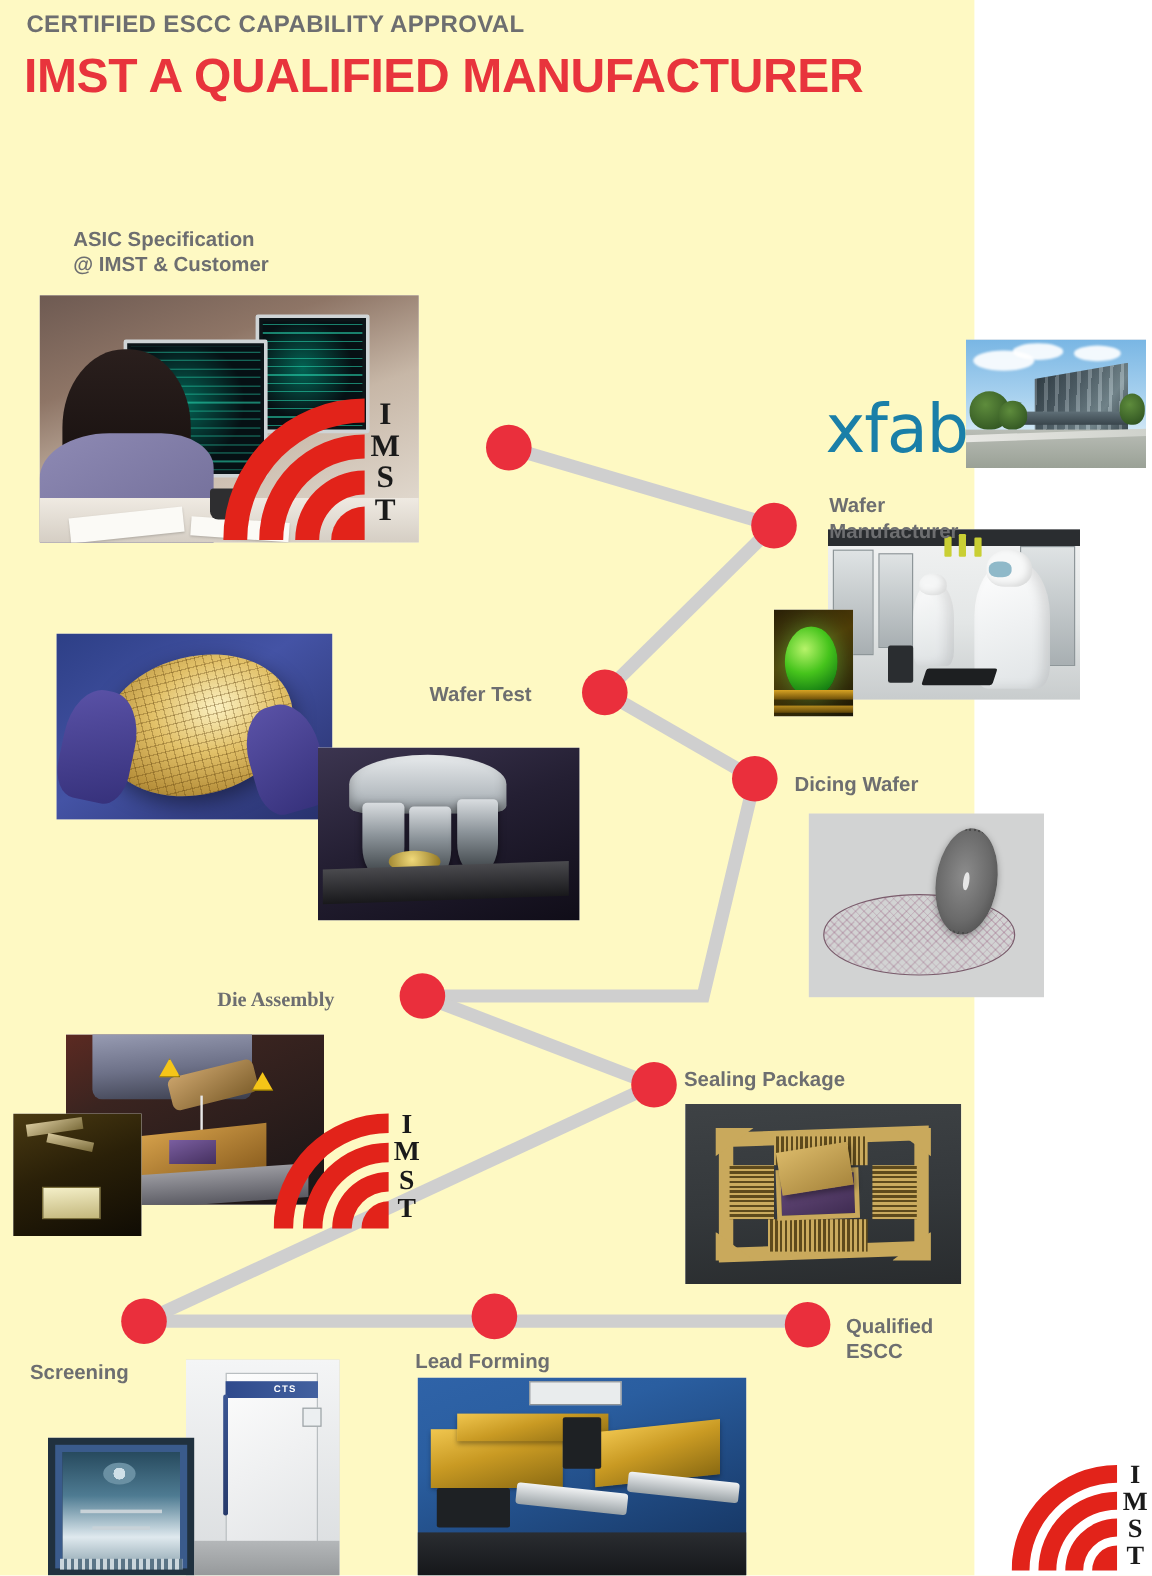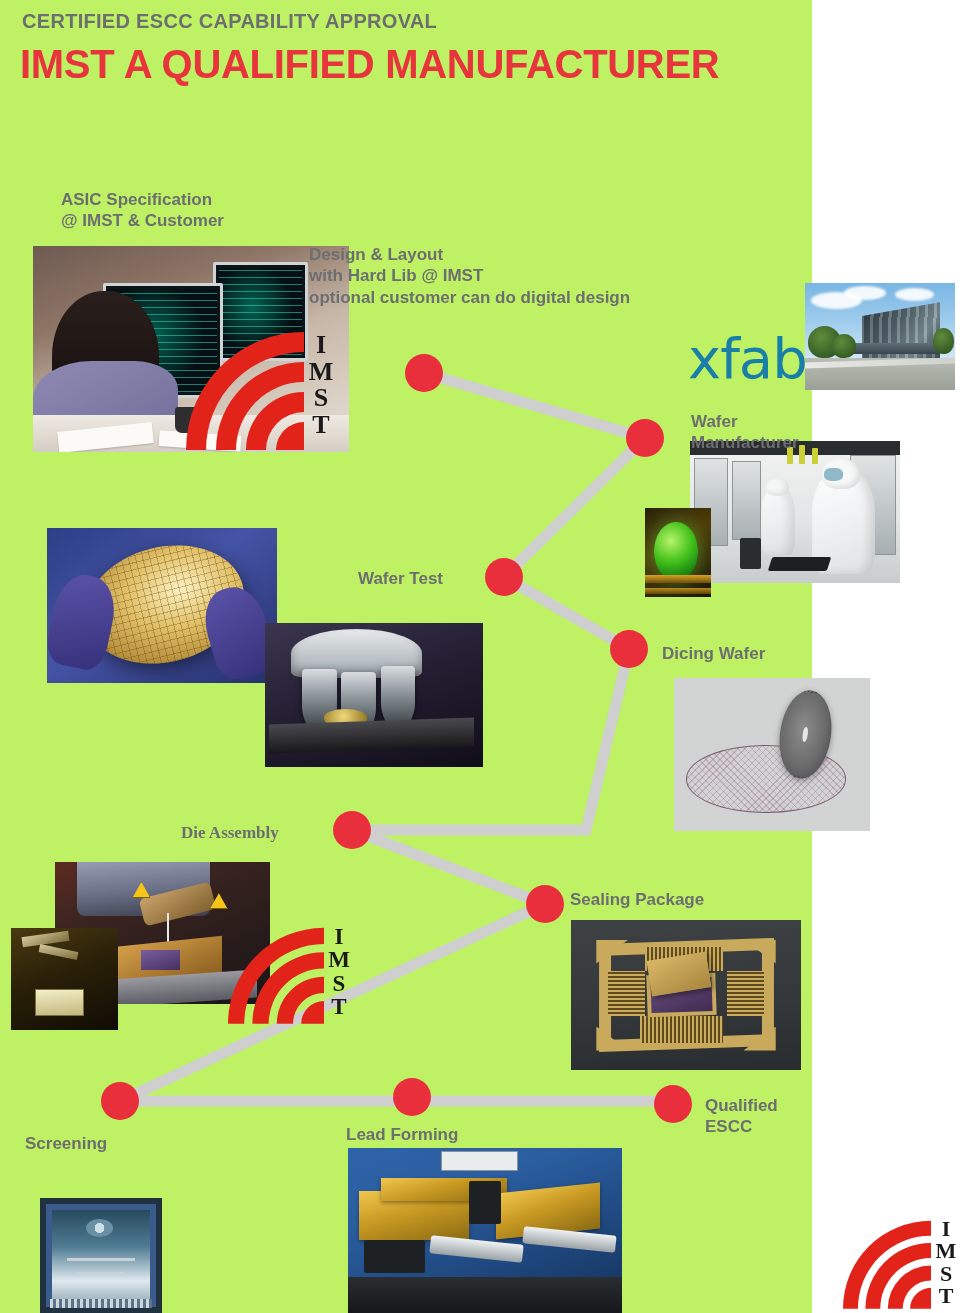--- a/index.html
+++ b/index.html
@@ -3,21 +3,21 @@
 <meta charset="utf-8">
 <title>IMST Qualified Manufacturer Infographic</title>
 <style>
   * { box-sizing: border-box; margin:0; padding:0; }
   html,body {
     width:960px; height:1313px;
     background:#ffffff;
     font-family:"Liberation Sans", sans-serif;
     overflow:hidden;
   }
-  #page { position:relative; width:812px; height:1313px; background:#bef264;padding-left:36px; }
+  #page { position:relative; width:812px; height:1313px; background:#fef9c3;padding-left:36px; }
 
   
   .eyebrow {
     position:absolute; left:22px; top:10px;
     font-size:20px; font-weight:bold; letter-spacing:.3px;
     color:#6d6e70; font-family:"Liberation Sans", sans-serif;
   }
   .headline {
     position:absolute; left:20px; top:44px; width:900px;
     font-size:40px; line-height:1.03; font-weight:bold;
@@ -423,20 +423,31 @@
       <div class="sp-leadsV" style="right:16%; top:34%; width:16%; height:30%;"></div>
       <div class="sp-center"></div>
       <div class="sp-lid"></div>
       <div class="sp-corner" style="left:11%; top:13%;"></div>
       <div class="sp-corner" style="right:11%; top:13%; clip-path:polygon(100% 0,100% 100%,0 0);"></div>
       <div class="sp-corner" style="left:11%; bottom:13%; clip-path:polygon(0 0,0 100%,100% 100%);"></div>
       <div class="sp-corner" style="right:11%; bottom:13%; clip-path:polygon(100% 0,100% 100%,0 100%);"></div>
     </div>
   </div>
 
+  <div class="photo" style="left:155px; top:1133px; width:128px; height:180px;">
+    <div class="inner">
+      <div class="sch-bg"></div>
+      <div class="sch-body"></div>
+      <div class="sch-band"></div>
+      <div class="sch-cts">CTS</div>
+      <div class="sch-handle"></div>
+      <div class="sch-floor"></div>
+      <div style="position:absolute; left:76%; top:22%; width:12%; height:9%; background:#eceff1; border:1px solid #9aa0a4;"></div>
+    </div>
+  </div>
 
   <div class="photo" style="left:40px; top:1198px; width:122px; height:115px;">
     <div class="inner">
       <div class="sci-bg"></div>
       <div class="sci-door"></div>
       <div class="sci-fan"></div>
       <div class="sci-rail" style="left:22%; top:52%; width:56%; height:3%;"></div>
       <div class="sci-rail" style="left:30%; top:64%; width:40%; height:3%;"></div>
       <div class="sci-grate"></div>
     </div>
@@ -487,23 +498,20 @@
       <circle cx="545" cy="904" r="19"></circle>
       <circle cx="120" cy="1101" r="19"></circle>
       <circle cx="412" cy="1097" r="19"></circle>
       <circle cx="673" cy="1104" r="19"></circle>
     </g>
   </svg>
 
   <div class="steplabel" style="left:33px; top:189px;margin-left:28px;">ASIC Specification
 @ IMST &amp; Customer</div>
 
-  <div class="steplabel" style="left:309px; top:244px;">Design &amp; Layout
-with Hard Lib @ IMST
-optional customer can do digital design</div>
 
   <div class="steplabel" style="left:691px; top:411px;">Wafer Manufacturer</div>
 
   <div class="steplabel" style="left:358px; top:568px;">Wafer Test</div>
 
   <div class="steplabel" style="left:662px; top:643px;">Dicing Wafer</div>
 
   <div class="steplabel" style="left:181px; top:822px;font-family:Liberation Serif, serif;">Die Assembly</div>
 
   <div class="steplabel" style="left:570px; top:889px;">Sealing Package</div>

